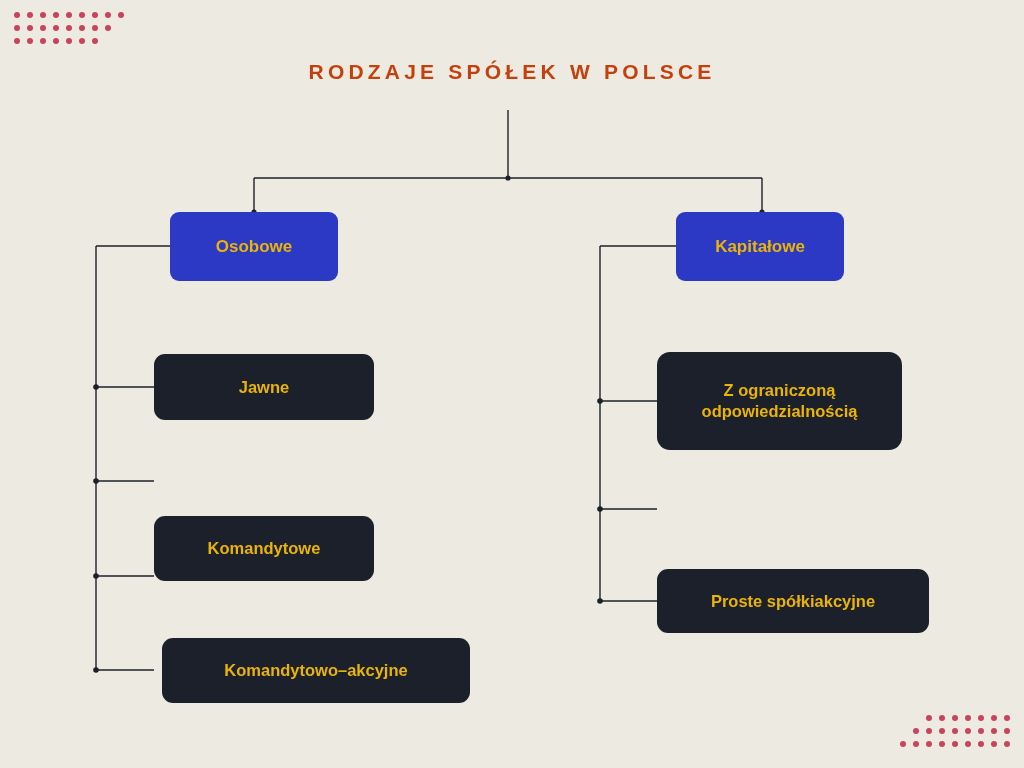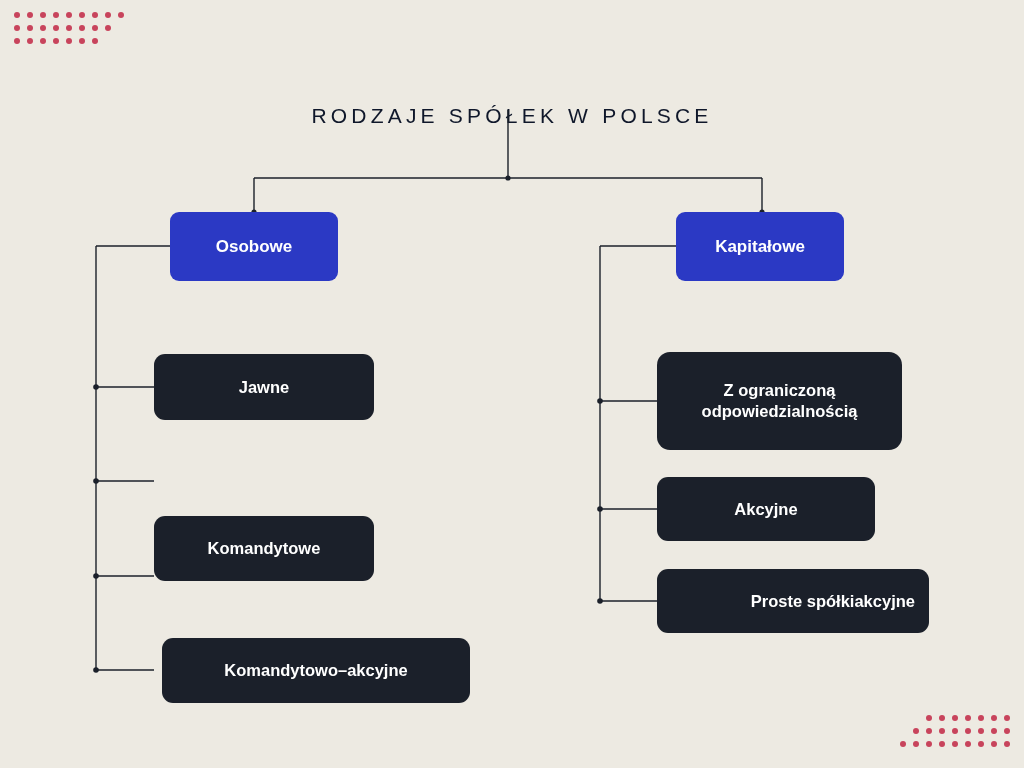--- a/index.html
+++ b/index.html
@@ -54,44 +54,43 @@
   #dots-bottom-right .dot { margin-right: 0; margin-left: 7px; }
 
   
   #page-title {
     position: absolute;
     top: 60px;
     left: 0;
     width: 1024px;
     text-align: center;
     font-size: 21px;
-    font-weight: normal;
+    font-weight: bold;
     letter-spacing: 4.2px;
-    color: #0f172a;
+    color: #c2410c;
     text-transform: uppercase;
-    margin-top: 44px;
   }
 
   
   #connectors {
     position: absolute;
     top: 0;
     left: 0;
     width: 1024px;
     height: 768px;
   }
 
   
   .node {
     position: absolute;
     display: flex;
     align-items: center;
     justify-content: center;
     text-align: center;
-    color: #ffffff;
+    color: #eab308;
     font-weight: bold;
     box-sizing: border-box;
     border-radius: 11px;
     padding: 4px 14px;
     line-height: 1.25;
   }
   .node.branch {
     background: #2B39C4;
     font-size: 17px;
     border-radius: 9px;
@@ -182,21 +181,18 @@
     <span>Kapitałowe</span>
   </div>
 
   <div class="node leaf two-line" style="left:657px; top:352px; width:245px; height:98px;">
     <span>
       <span>Z ograniczoną</span><br>
       <span>odpowiedzialnością</span>
     </span>
   </div>
 
-  <div class="node leaf" style="left:657px; top:477px; width:218px; height:64px;">
-    <span>Akcyjne</span>
-  </div>
 
-  <div class="node leaf" style="left:657px; top:569px; width:272px; height:64px;justify-content:flex-end;">
+  <div class="node leaf" style="left:657px; top:569px; width:272px; height:64px;">
     <span>Proste spółkiakcyjne</span>
   </div>
 
 </div>
 
 </body></html>

